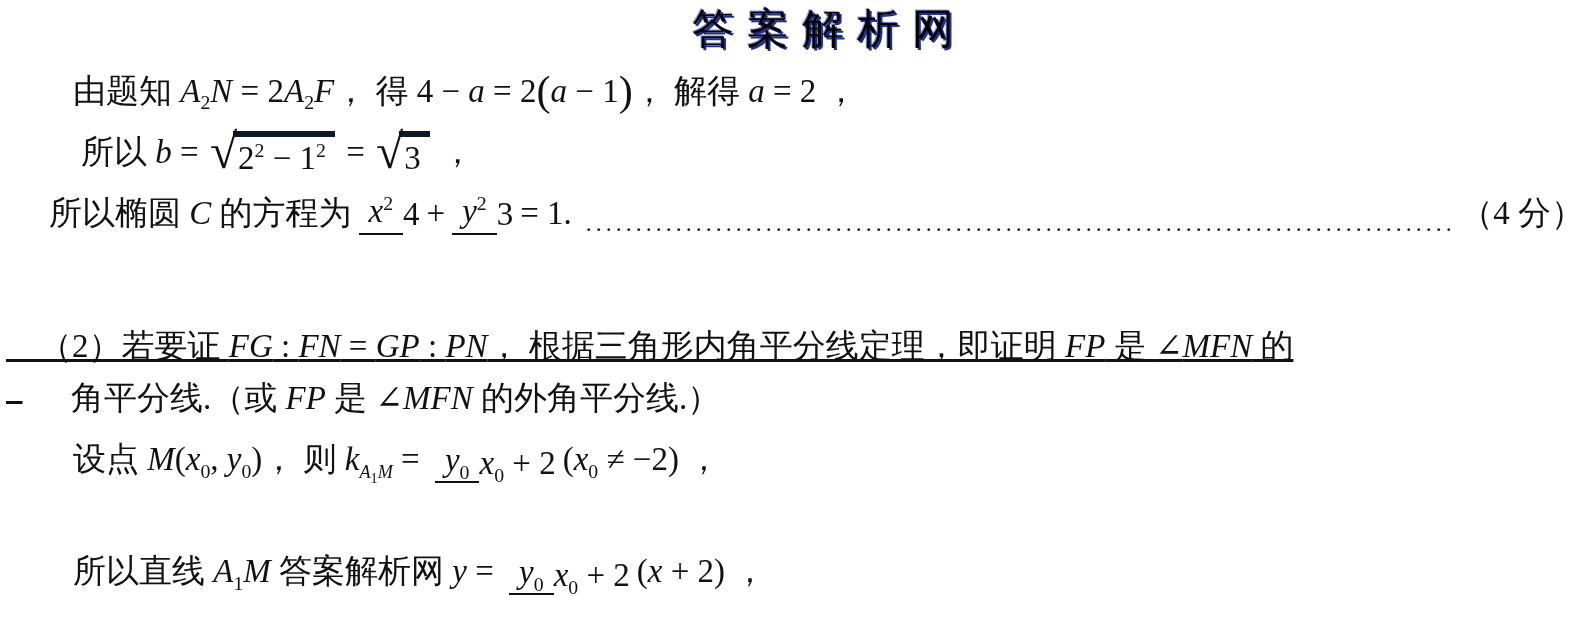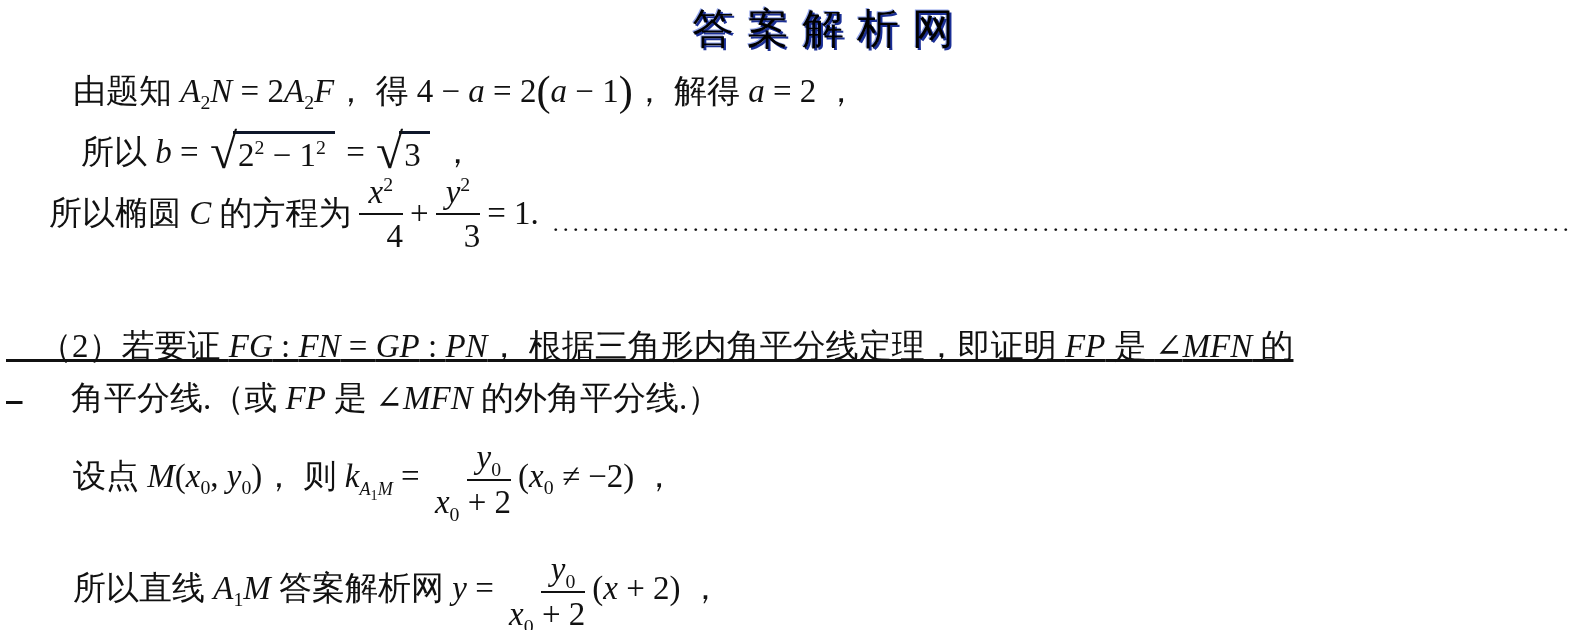--- a/index.html
+++ b/index.html
@@ -3,28 +3,28 @@
 <meta charset="utf-8">
 <style>
   html,body{margin:0;padding:0;background:#fff;}
   .page{position:relative;width:1590px;height:630px;background:#ffffff;color:#111;
         font-family:"Liberation Serif","DejaVu Serif",serif;overflow:hidden;}
   .ln{position:absolute;white-space:pre;font-size:33px;line-height:1.25;}
   .vi{font-style:italic;font-family:"Liberation Serif","DejaVu Serif",serif;}
   sub{font-size:0.6em;line-height:0;} sup{font-size:0.6em;line-height:0;}
   .bigp{font-size:1.28em;vertical-align:-0.08em;}
   
-  .frac{display:inline-flex;flex-direction:column;align-items:flex-end;vertical-align:middle;
+  .frac{display:inline-flex;flex-direction:row;align-items:flex-start;vertical-align:middle;
         margin:0 7px;line-height:1.1;text-align:center;}
   .frac .num{padding:0 10px 3px;border-bottom:2.5px solid #111;}
   .frac .den{padding-top:3px;}
   
   .sqrt{display:inline-flex;align-items:flex-start;vertical-align:middle;margin:0 3px;}
   .sqrt .rad{font-size:1.5em;line-height:1;transform:translateY(-4px);margin-right:-4px;font-style:normal;}
-  .sqrt .radicand{border-top:3px solid #0f172a;padding:4px 9px 0 5px;line-height:1.05;}
+  .sqrt .radicand{border-top:6px solid #0f172a;padding:4px 9px 0 5px;line-height:1.05;}
   
   .flexline{display:flex;align-items:center;}
   .flexline>span{white-space:pre;}
   .dots{flex:1 1 auto;overflow:hidden;white-space:nowrap;font-size:24px;letter-spacing:4px;
         position:relative;top:9px;margin:0 10px 0 14px;}
   .score{white-space:pre;}
   
   .ksub{font-size:0.55em;margin-top:34px;} .ksub sub{font-size:0.78em;}
   
   .watermark{position:absolute;left:692px;top:1px;z-index:9;font-size:42px;letter-spacing:13px;
@@ -45,20 +45,21 @@
     <span>所以 </span><span class="vi">b</span><span> = </span><span class="sqrt"><span class="rad">√</span><span class="radicand"><span>2</span><sup>2</sup><span> − 1</span><sup>2</sup></span></span><span> = </span><span class="sqrt"><span class="rad">√</span><span class="radicand">3</span></span><span> ，</span>
   </div>
 
   <div class="ln flexline" style="left:49px;top:168px;right:6px;height:92px;">
     <span>所以椭圆 </span><span class="vi">C</span><span> 的方程为</span>
     <span class="frac"><span class="num"><span class="vi">x</span><sup>2</sup></span><span class="den">4</span></span>
     <span>+</span>
     <span class="frac"><span class="num"><span class="vi">y</span><sup>2</sup></span><span class="den">3</span></span>
     <span>= 1.</span>
     <span class="dots">..................................................................................................................................</span>
+    <span class="score">（4 分）</span>
   </div>
 
   <div class="ln" style="left:6px;top:285px;text-decoration:underline;">
     <span>（2）若要证 </span><span class="vi">FG</span><span> : </span><span class="vi">FN</span><span> = </span><span class="vi">GP</span><span> : </span><span class="vi">PN</span><span>， 根据三角形内角平分线定理，即证明 </span><span class="vi">FP</span><span> 是 </span><span>∠</span><span class="vi">MFN</span><span> 的</span>
   </div>
 
   <div class="ln" style="left:38px;top:337px;">
     <span>角平分线.（或 </span><span class="vi">FP</span><span> 是 </span><span>∠</span><span class="vi">MFN</span><span> 的外角平分线.）</span>
   </div>
 

